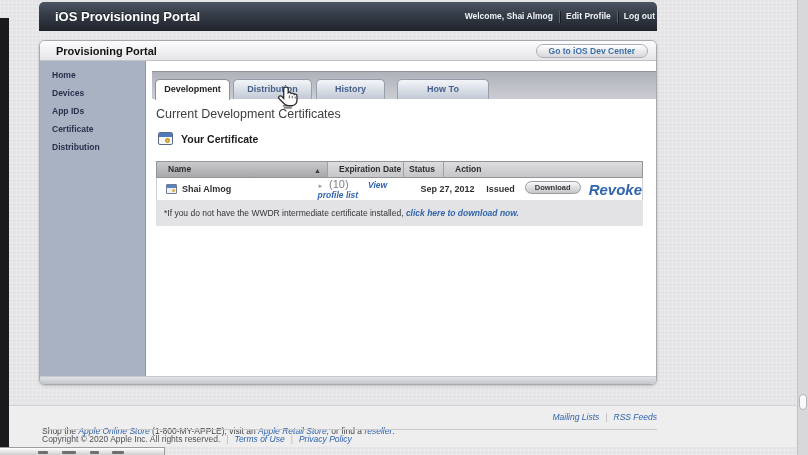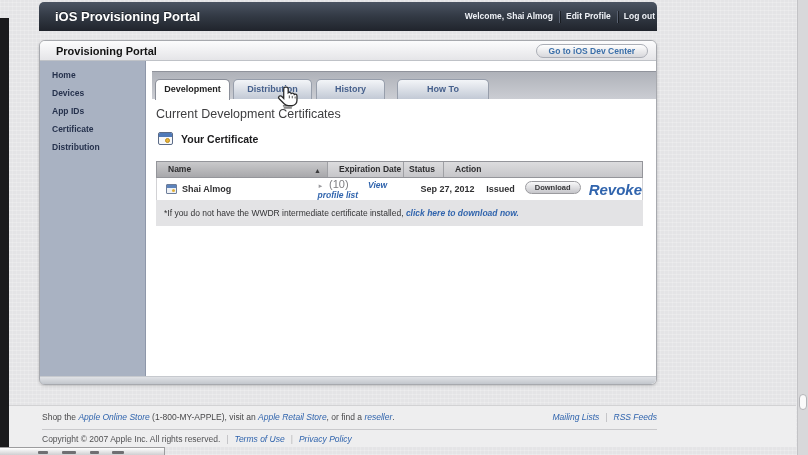--- a/index.html
+++ b/index.html
@@ -82,21 +82,21 @@
   .download-btn{height:13px;line-height:11px;padding:0 9px;border:1px solid #9b9b9f;border-radius:7px;
     background:linear-gradient(#f9f9fa,#c5c5c9);font-size:7.5px;font-weight:bold;color:#39393b;cursor:pointer;}
   .revoke{margin-left:8px;font-size:15px;}
   .noteband{height:26px;line-height:26px;background:#e3e3e5;padding-left:8px;font-size:8.5px;color:#333335;white-space:pre;}
   .box-bottom{position:absolute;left:0;right:0;bottom:0;height:8px;
     background:linear-gradient(#e0e2e6,#c2c6cc);border-top:1px solid #c6c9ce;}
   
   .cursor{position:absolute;left:276px;top:85px;z-index:50;pointer-events:none;}
   
   .footer{position:absolute;left:9px;top:405px;width:787px;height:42px;background:#eeeeef;border-top:1px solid #d2d2d4;}
-  .f-row1{position:absolute;left:33px;right:139px;top:6px;display:flex;font-size:8.5px;color:#48484a;white-space:pre;}
+  .f-row1{position:absolute;left:33px;right:139px;top:20px;display:flex;font-size:8.5px;color:#48484a;white-space:pre;}
   .f-right{position:absolute;right:139px;top:6px;font-size:8.5px;white-space:pre;display:flex;align-items:center;}
   .f-sep{color:#b5b5b8;margin:0 6px;}
   .f-div{position:absolute;left:33px;width:615px;top:23px;height:1px;background:#c9c9cc;}
   .f-row2{position:absolute;left:33px;top:28px;font-size:8.5px;color:#525254;display:flex;align-items:center;white-space:pre;}
   .footer .link{font-weight:normal;}
 </style>
 </head>
 <body>
 
 <div id="stage">
@@ -197,16 +197,16 @@
       <path d="M11.5 2.5c-1.2 0-2 .9-2 2.1v11.6l-2.6-2.5c-.9-.9-2.4-.85-3.2.1-.75.9-.7 2.2.15 3l6.5 6.4c1.25 1.25 3 1.95 4.75 1.95h4.4c3.5 0 6.3-2.85 6.3-6.35v-5.8c0-1.05-.85-1.95-1.95-1.95-.5 0-.95.2-1.3.5-.2-1.05-1.1-1.85-2.25-1.85-.6 0-1.2.25-1.6.65-.3-.9-1.2-1.6-2.2-1.6-.55 0-1.1.2-1.5.55V4.6c0-1.2-.85-2.1-2-2.1z" fill="#ffffff" stroke="#2b2b2b" stroke-width="1.6"></path>
       <path d="M16.4 12.6v3.6 M20 13.1v3.1 M23.5 14v2.4" stroke="#2b2b2b" stroke-width="1" fill="none"></path>
       <path d="M8.5 25.5h12 M9.5 28h10" stroke="#2b2b2b" stroke-width="1.2" fill="none"></path>
     </svg>
   </div>
 
   <div class="footer">
     <div class="f-row1"><span>Shop the </span><a class="link">Apple Online Store</a><span> (1-800-MY-APPLE), visit an </span><a class="link">Apple Retail Store</a><span>, or find a </span><a class="link">reseller</a><span>.</span></div>
     <div class="f-right"><a class="link">Mailing Lists</a><span class="f-sep">|</span><a class="link">RSS Feeds</a></div>
     <div class="f-div"></div>
-    <div class="f-row2"><span>Copyright © 2007 Apple Inc. All rights reserved.</span><span class="f-sep">|</span><a class="link">Terms of Use</a><span class="f-sep">|</span><a class="link">Privacy Policy</a></div>
+    <div class="f-row2"><span>Copyright © 2020 Apple Inc. All rights reserved.</span><span class="f-sep">|</span><a class="link">Terms of Use</a><span class="f-sep">|</span><a class="link">Privacy Policy</a></div>
   </div>
 
 </div>
 
 </body></html>

